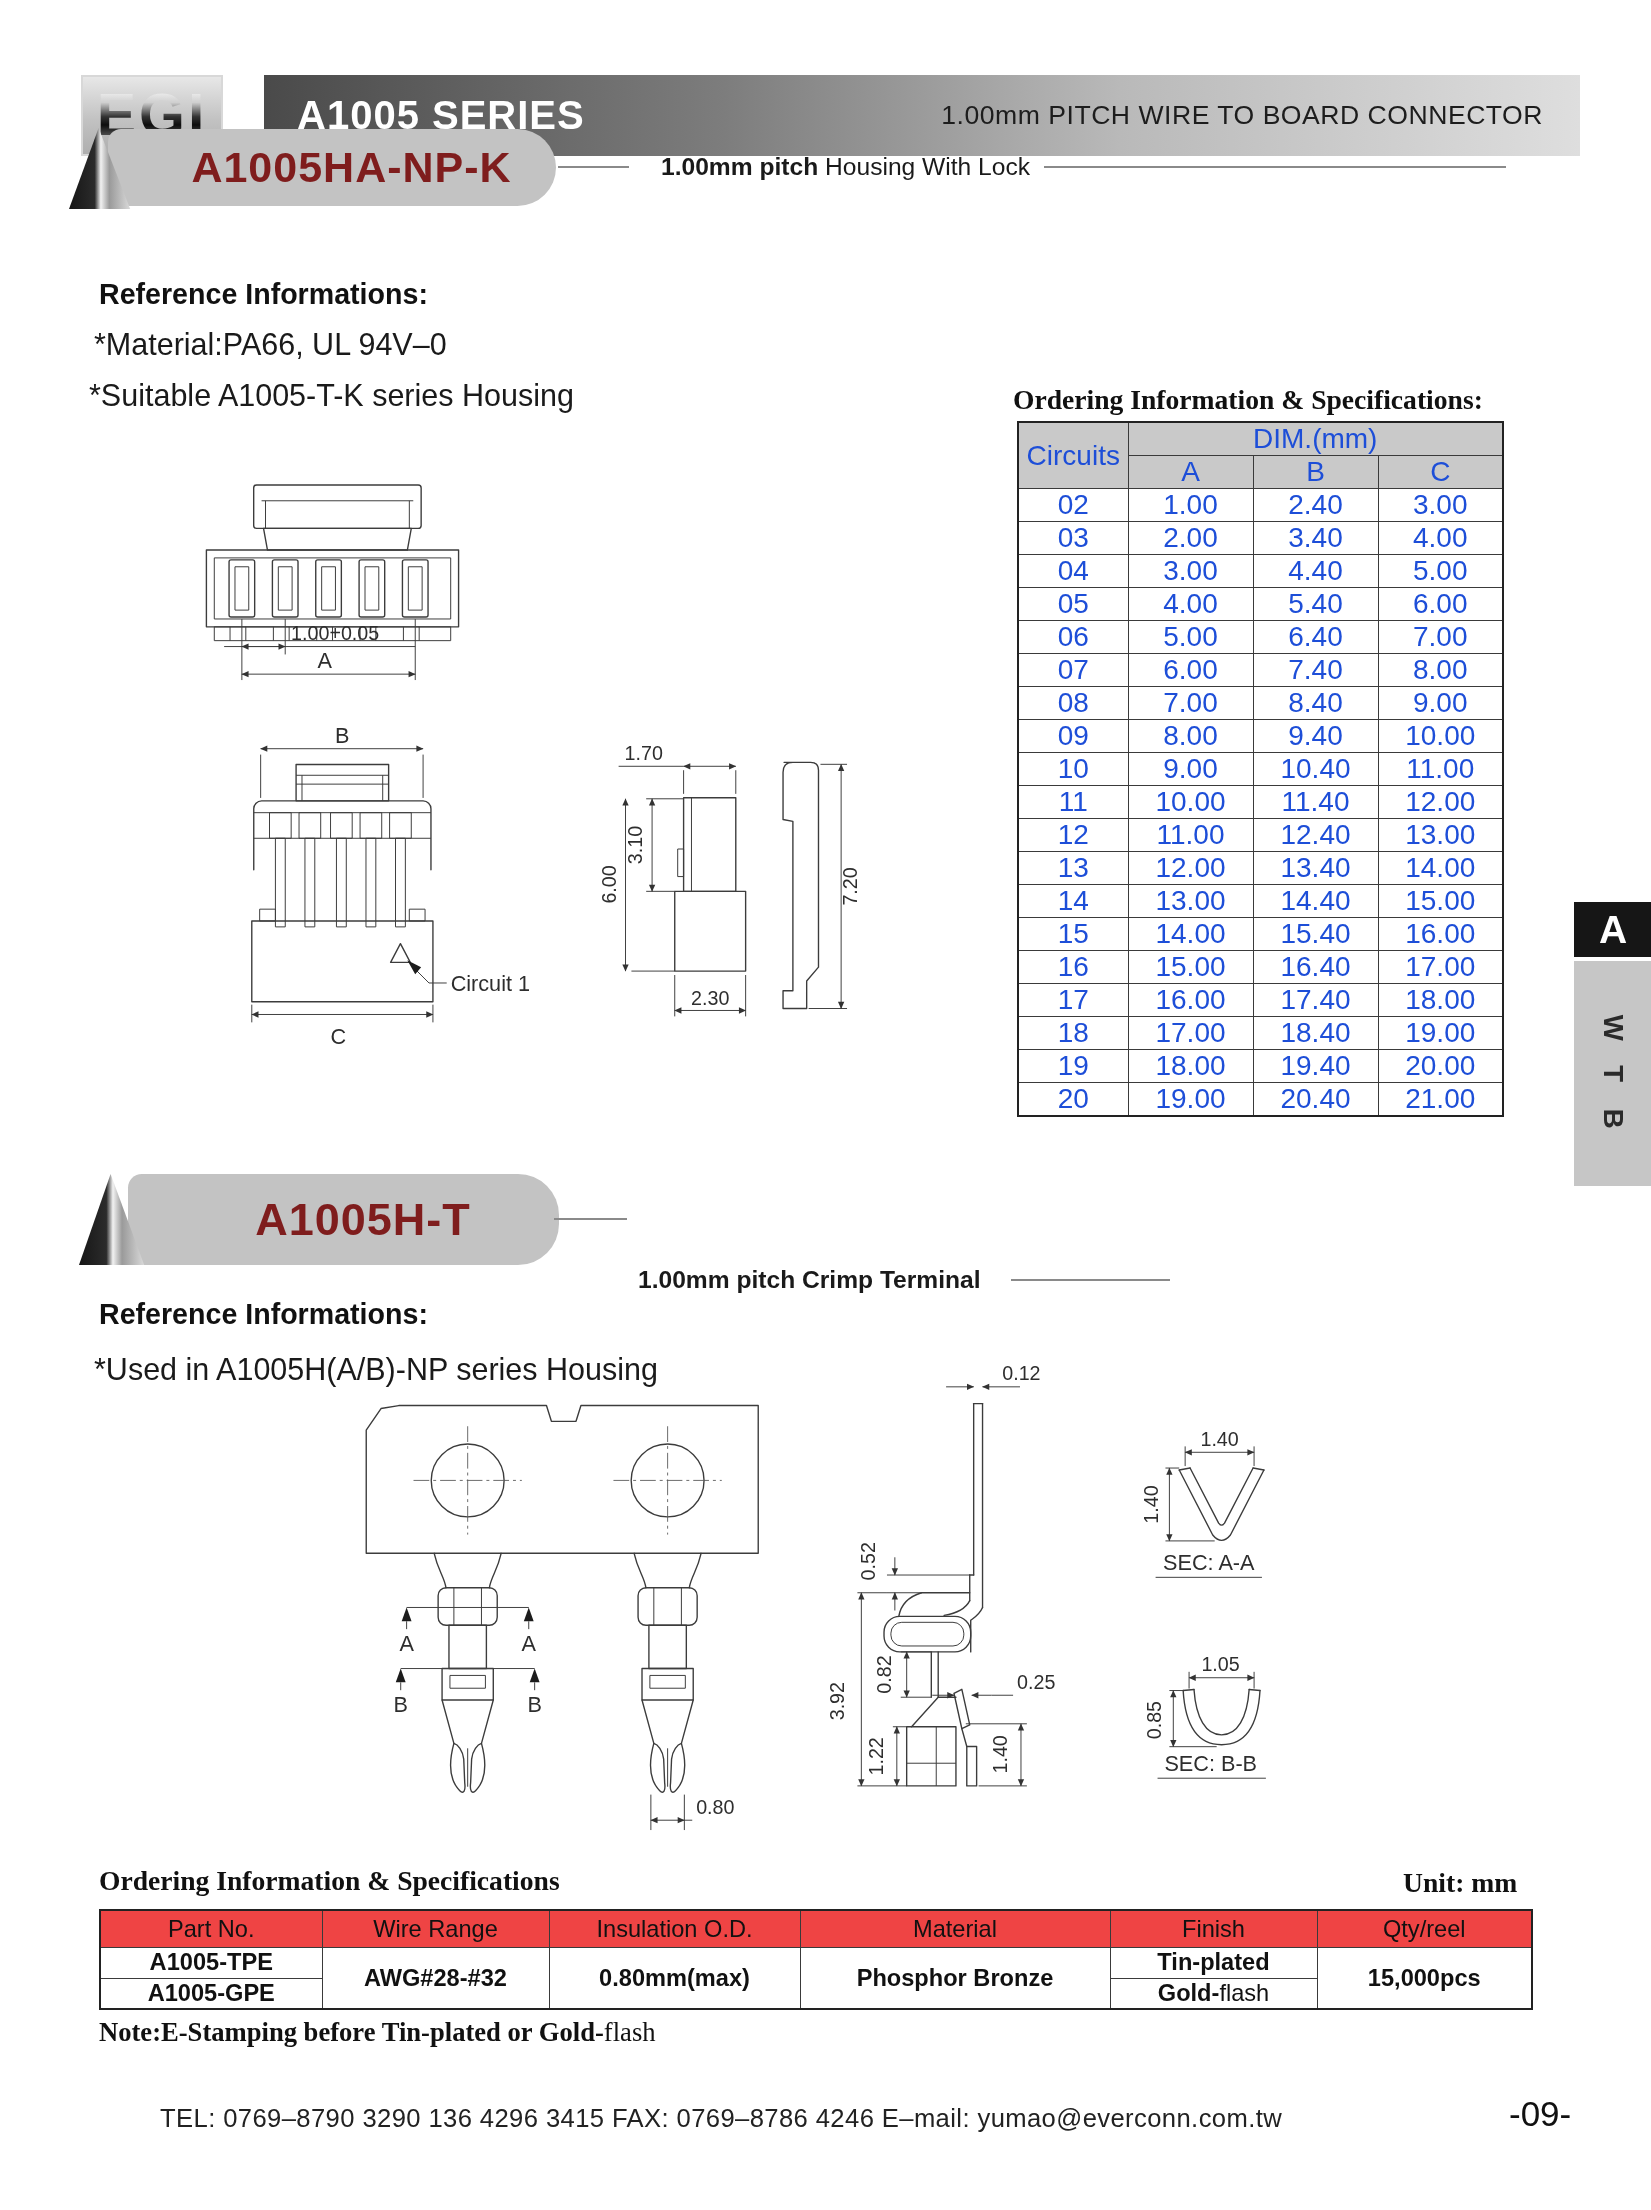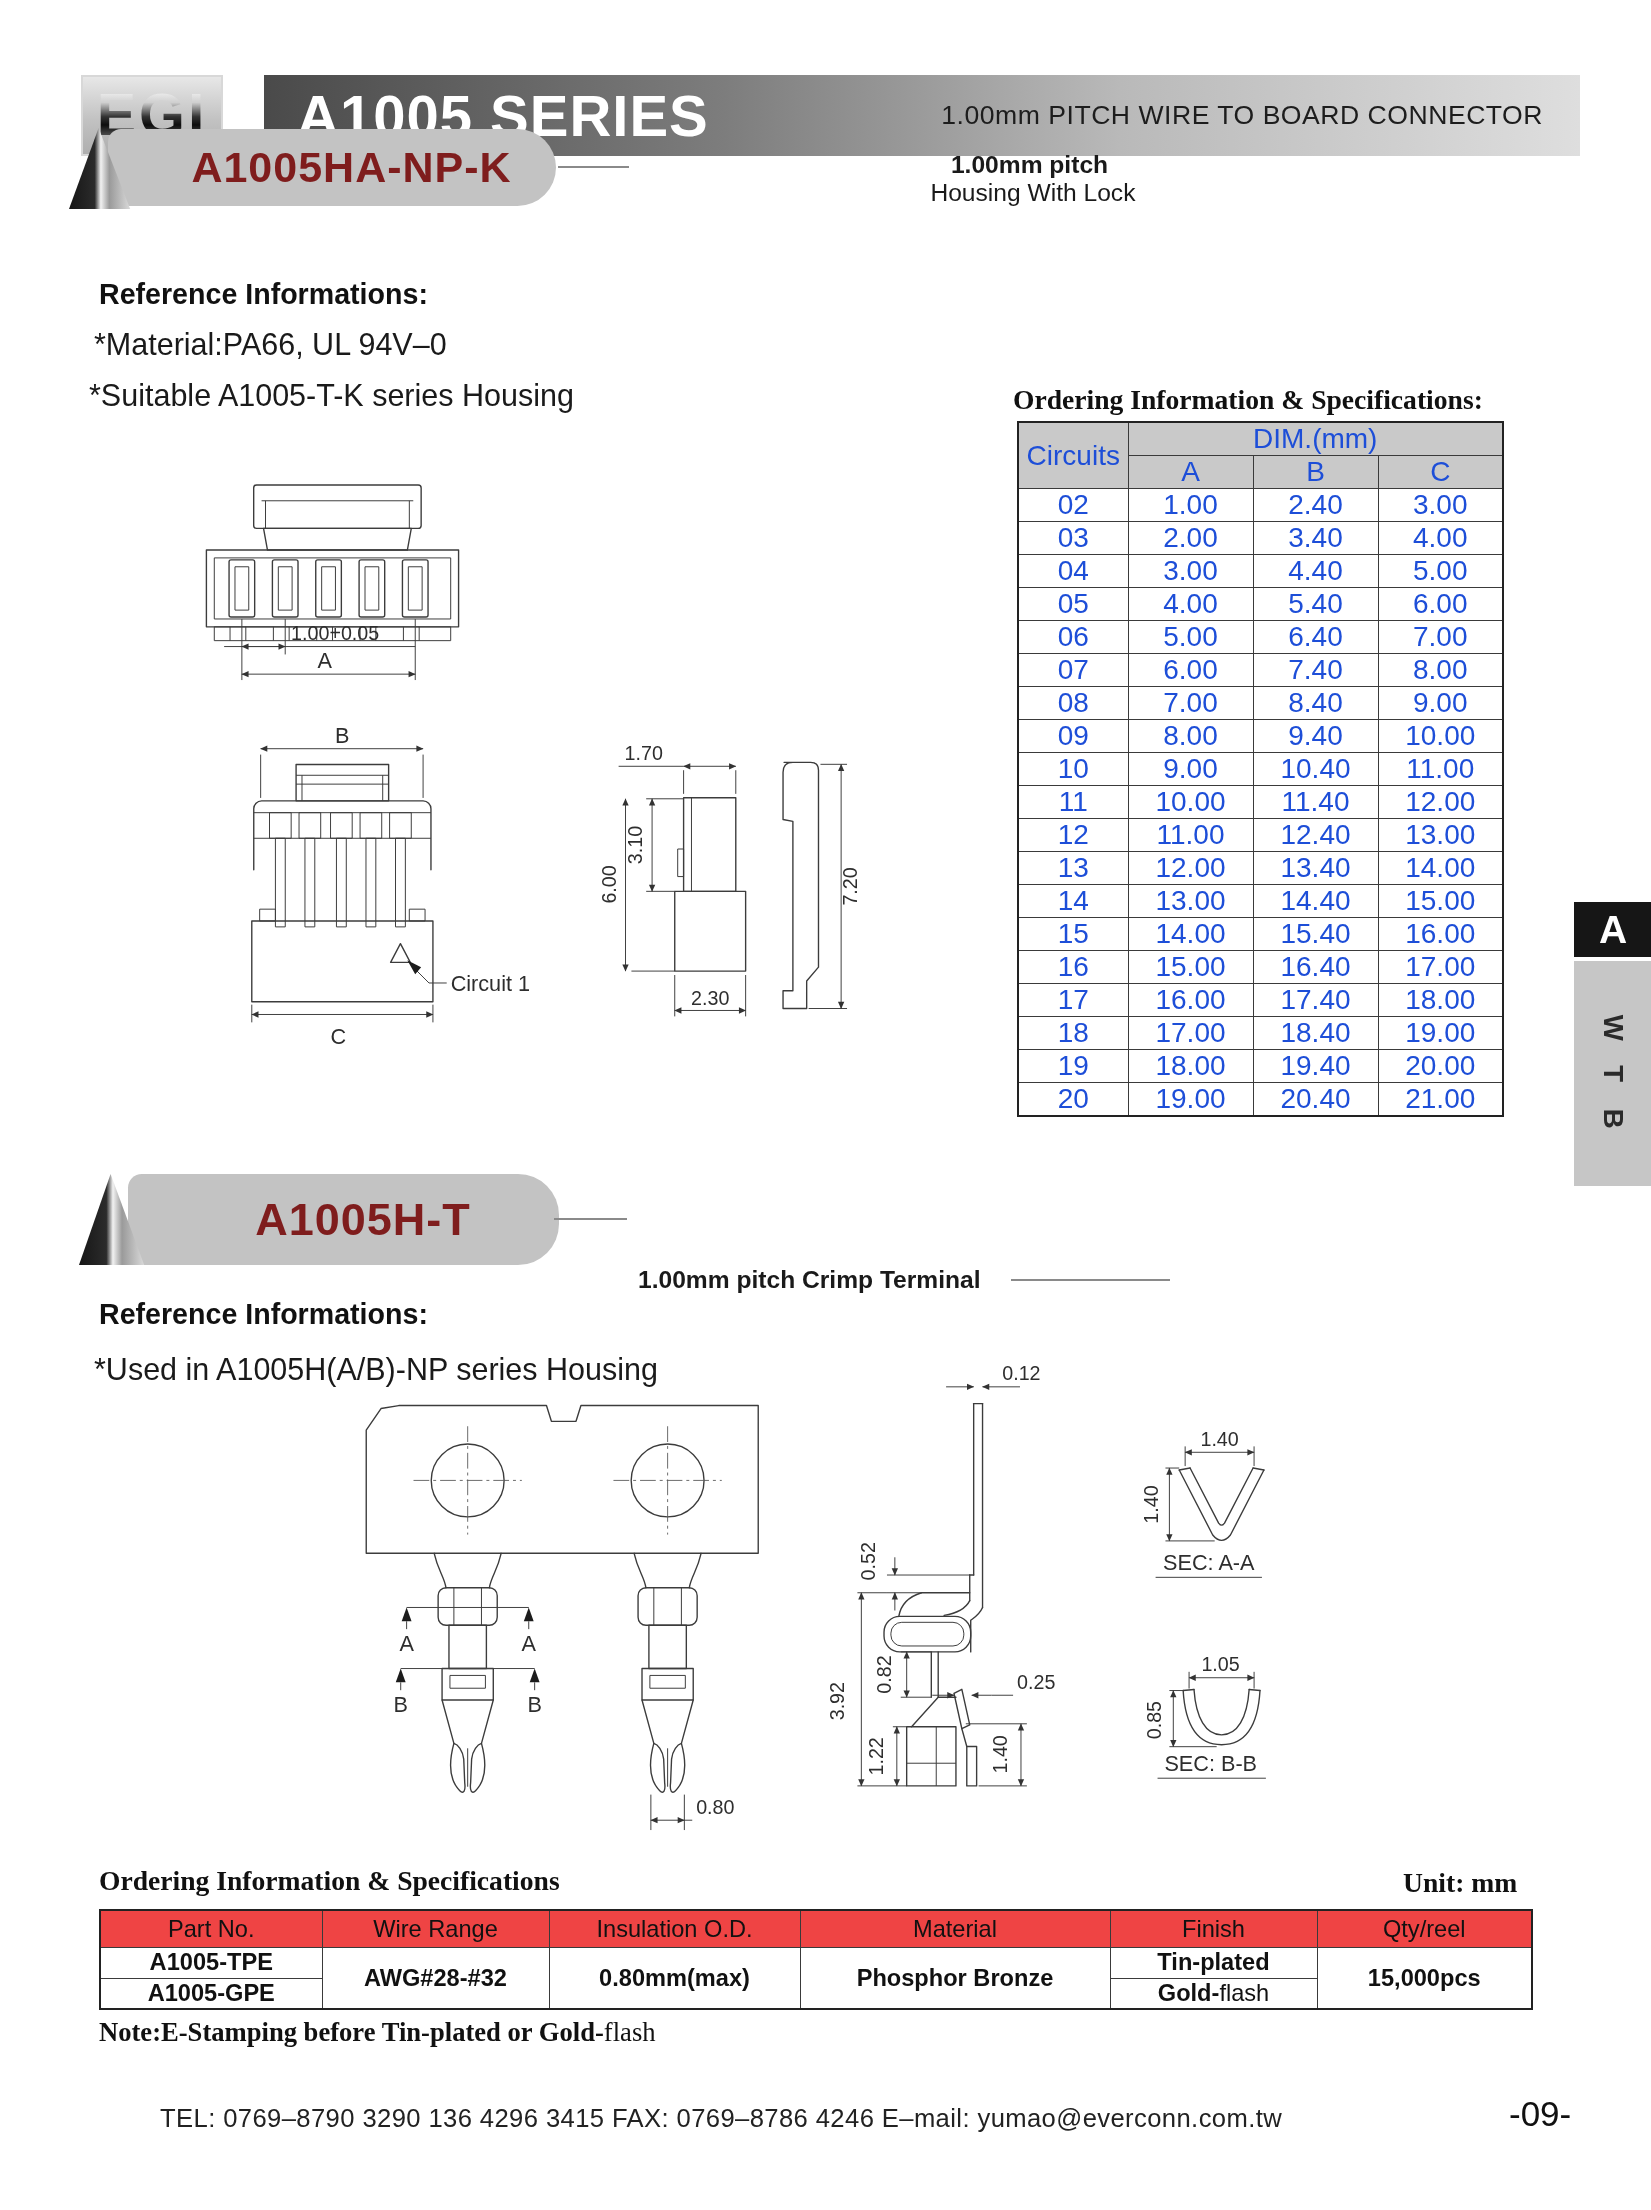--- a/index.html
+++ b/index.html
@@ -17,21 +17,21 @@
   .logo-text{
     font-size:59px;font-weight:700;letter-spacing:3px;line-height:1;
     background:linear-gradient(180deg,#ffffff 0%,#cfcfcf 28%,#333333 52%,#0d0d0d 66%,#8a8a8a 100%);
     -webkit-background-clip:text;background-clip:text;color:transparent;
     font-family:"Liberation Sans",sans-serif;
   }
   .series-bar{
     background:linear-gradient(90deg,#4a4a4a 0%,#7d7d7d 35%,#b9b9b9 65%,#dedede 100%);
     display:flex;align-items:center;justify-content:space-between;
   }
-  .series-title{color:#ffffff;font-size:58px;font-weight:700;letter-spacing:1px;padding-left:33px;}
+  .series-title{color:#ffffff;font-size:40px;font-weight:700;letter-spacing:1px;padding-left:33px;}
   .series-sub{color:#1d1d1d;font-size:26.6px;padding-right:37px;letter-spacing:0.5px;margin-left:32px;}
   
   .pill{
     background:#c3c3c3;display:flex;align-items:center;justify-content:center;
     border-radius:13.8px 41px 41px 13.8px;
   }
   .pill-text{font-size:43px;color:#7f1d1d;letter-spacing:1px;padding-left:39px;font-weight:bold;}
   .pill2-text{font-size:45px;}
   .dashline{background:#8a8a8a;height:2px;}
   .pitch-row{display:flex;align-items:center;}
@@ -94,21 +94,21 @@
       <stop offset="0" stop-color="#161616"></stop>
         <stop offset="0.42" stop-color="#2b2b2b"></stop>
       <stop offset="0.52" stop-color="#f2f2f2"></stop>
         <stop offset="0.66" stop-color="#9a9a9a"></stop>
       <stop offset="1" stop-color="#d9d9d9"></stop>
     </linearGradient>
   </defs>
   <polygon points="30,2 62,84 0,84" fill="url(#tg1)"></polygon>
 </svg>
 <div class="abs dashline" style="left:558px;top:166px;width:71px;"></div>
-<div class="abs pitch-row" style="left:607px;top:151px;width:845px;height:31.5px;flex-direction:column;">
+<div class="abs pitch-row" style="left:661px;top:151px;width:845px;height:31.5px;">
   <span class="t-b">1.00mm pitch</span>
     <span class="t-r"> Housing With Lock</span>
   <div class="hline"></div>
 </div>
 
 <div class="abs ref-title" style="left:99px;top:278px;">Reference Informations:</div>
 <div class="abs ref-note" style="left:94px;top:327px;">*Material:PA66, UL 94V–0</div>
 <div class="abs ref-note" style="left:89px;top:378px;">*Suitable A1005-T-K series Housing</div>
 
 <div class="abs serif-title" style="left:1013px;top:384px;">Ordering Information &amp; Specifications:</div>

